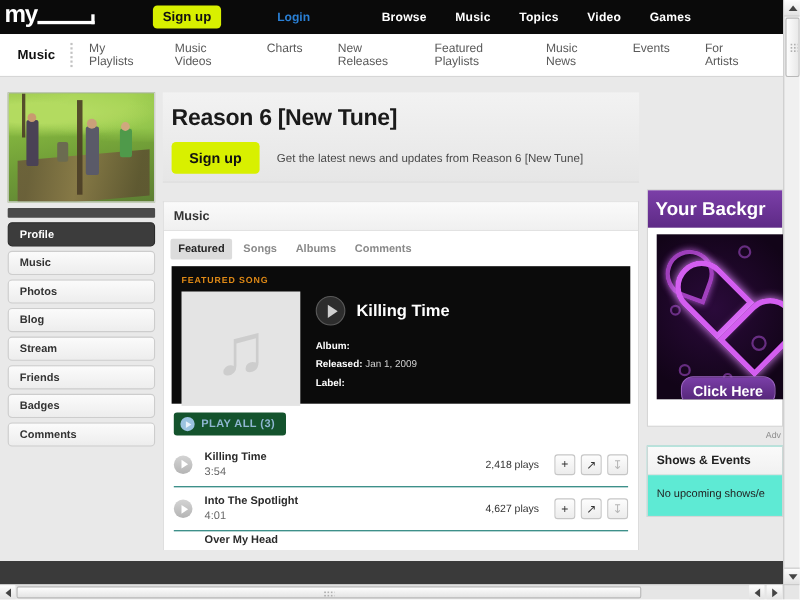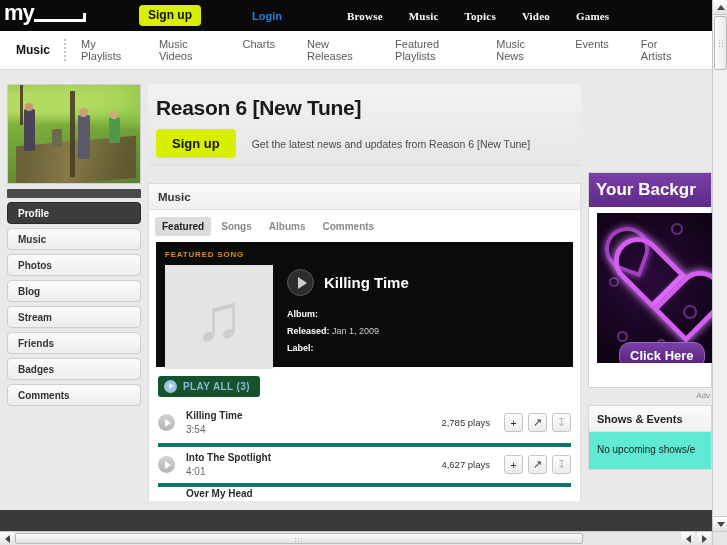--- a/index.html
+++ b/index.html
@@ -38,21 +38,21 @@
     padding: 4px 9px 5px; border-radius: 4px;
     cursor: pointer; line-height: 12px;
   }
   .login-link {
     margin-left: 12px; color: #2a7fd4; font-size: 11px; font-weight: bold;
     cursor: pointer;
   }
   .topnav-links { display: flex; margin-left: 26px; }
   .topnav-links span {
     color: #fff; font-size: 11px; font-weight: bold;
-    margin-right: 26px; cursor: pointer; letter-spacing: 0.2px; font-family: Liberation Serif, serif;
+    margin-right: 26px; cursor: pointer; letter-spacing: 0.2px;
   }
 
   
   .subnav {
     position: absolute; left: 0; top: 31px; width: 712px; height: 39px;
     background: #fff; border-bottom: 1px solid #d6d6d6;
     display: flex; align-items: center;
   }
   .subnav-primary {
     font-size: 12px; font-weight: bold; color: #111;
@@ -188,21 +188,21 @@
     border-left: 5px solid #e8f2fa;
     border-top: 3.5px solid transparent; border-bottom: 3.5px solid transparent;
   }
   .playall span {
     font-size: 10px; font-weight: bold; color: #8fb6d2; letter-spacing: 0.4px;
   }
 
   .tracklist { padding: 6px 9px 0; }
   .track {
     display: flex; align-items: center; height: 40px;
-    border-top: 4px solid #0f766e;
+    border-top: 1px solid #0f766e;
   }
   .track:first-child { border-top: none; }
   .tr-play {
     width: 17px; height: 17px; border-radius: 50%;
     background: linear-gradient(#d4d4d4,#b4b4b4);
     display: flex; align-items: center; justify-content: center; flex: none;
   }
   .tr-tri {
     width: 0; height: 0; margin-left: 2px;
     border-left: 6px solid #fff;
@@ -464,21 +464,21 @@
       <div class="tracklist">
 
         <div class="track">
           <div class="tr-play">
             <div class="tr-tri"></div>
           </div>
           <div class="tr-info">
             <div class="tr-name">Killing Time</div>
             <div class="tr-dur">3:54</div>
           </div>
-          <div class="tr-plays">2,785 plays</div>
+          <div class="tr-plays">2,418 plays</div>
           <div class="tr-btn">+</div>
           <div class="tr-btn">↗</div>
           <div class="tr-btn dim">↧</div>
         </div>
 
         <div class="track">
           <div class="tr-play">
             <div class="tr-tri"></div>
           </div>
           <div class="tr-info">

